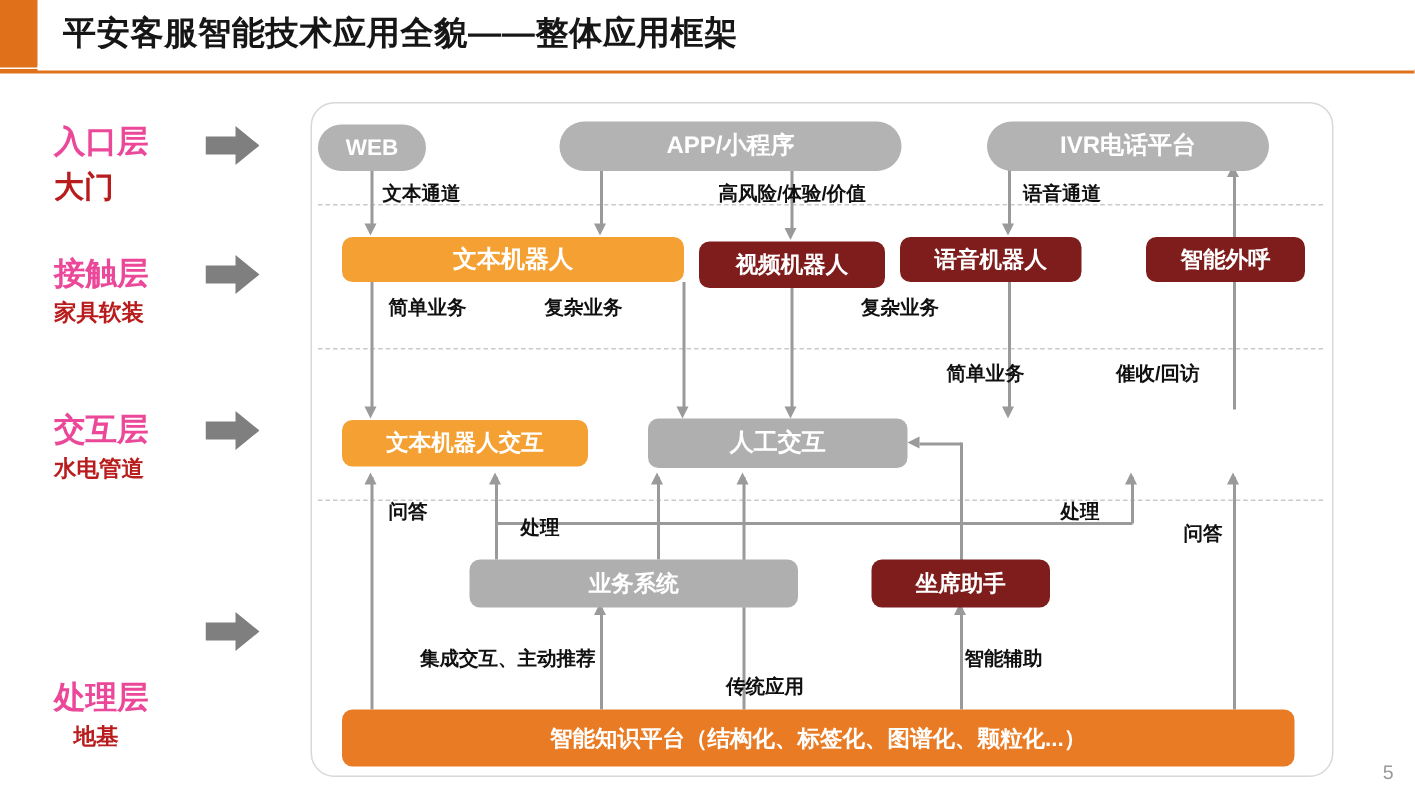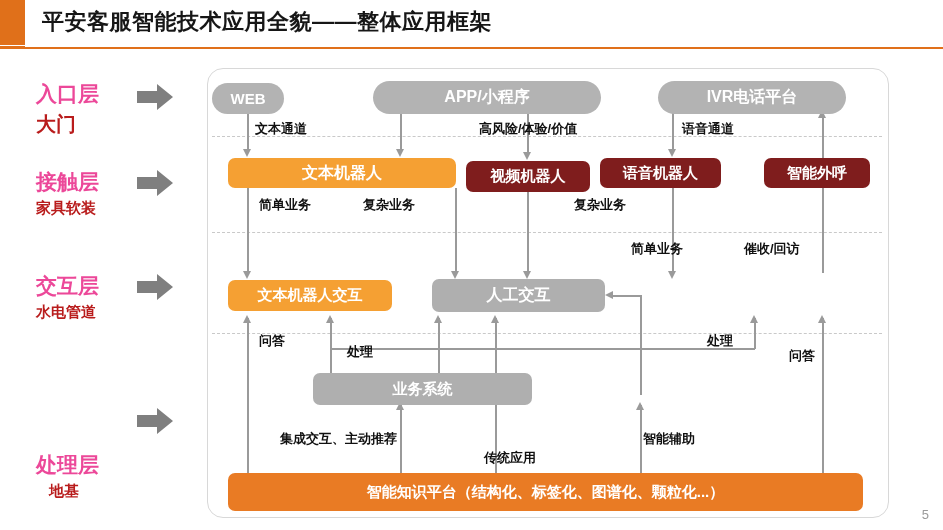--- a/index.html
+++ b/index.html
@@ -196,20 +196,21 @@
 
   <div class="node orange rnd" style="left:228px;top:158px;width:228px;height:30px;font-size:16px;">文本机器人</div>
   <div class="node orange-lt rnd" style="left:466px;top:161px;width:124px;height:31px;font-size:15px;">视频机器人</div>
   <div class="node orange-lt rnd" style="left:600px;top:158px;width:121px;height:30px;font-size:15px;">语音机器人</div>
   <div class="node orange-lt rnd" style="left:764px;top:158px;width:106px;height:30px;font-size:15px;">智能外呼</div>
 
   <div class="node orange rnd" style="left:228px;top:280px;width:164px;height:31px;font-size:15px;">文本机器人交互</div>
   <div class="node gray-d rnd" style="left:432px;top:279px;width:173px;height:33px;font-size:16px;">人工交互</div>
 
   <div class="node gray-d rnd" style="left:313px;top:373px;width:219px;height:32px;font-size:15px;">业务系统</div>
+  <div class="node orange-lt rnd" style="left:581px;top:373px;width:119px;height:32px;font-size:15px;">坐席助手</div>
 
   <div class="node orange-dk rnd" style="left:228px;top:473px;width:635px;height:38px;font-size:15px;">智能知识平台（结构化、标签化、图谱化、颗粒化...）</div>
 
   <div class="flab" style="left:255px;top:120px;">文本通道</div>
   <div class="flab" style="left:479px;top:120px;">高风险/体验/价值</div>
   <div class="flab" style="left:682px;top:120px;">语音通道</div>
 
   <div class="flab" style="left:259px;top:196px;">简单业务</div>
   <div class="flab" style="left:363px;top:196px;">复杂业务</div>
   <div class="flab" style="left:574px;top:196px;">复杂业务</div>

